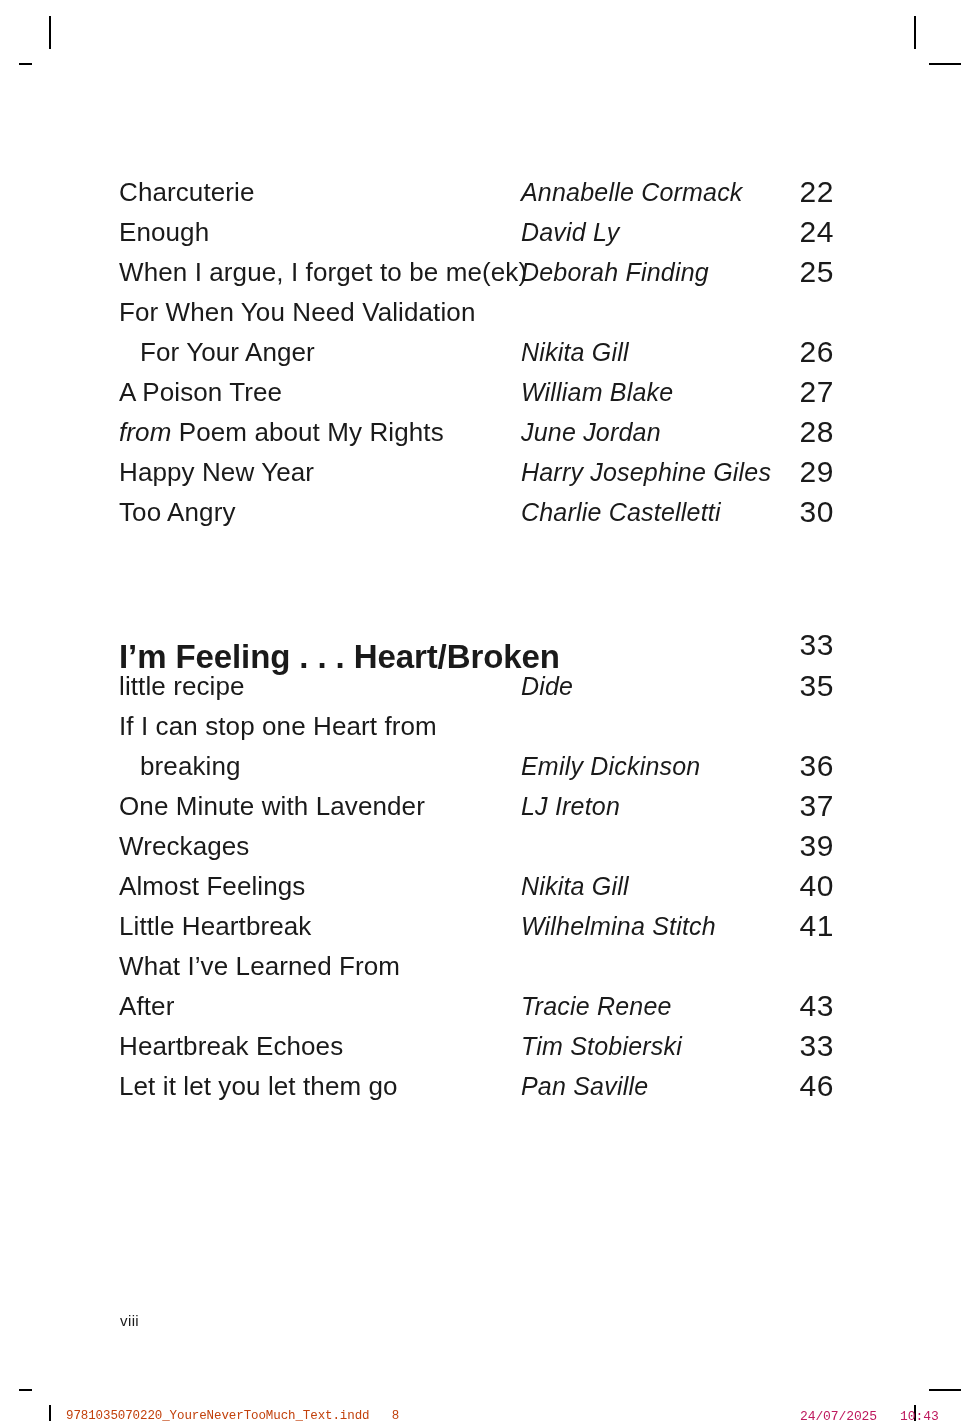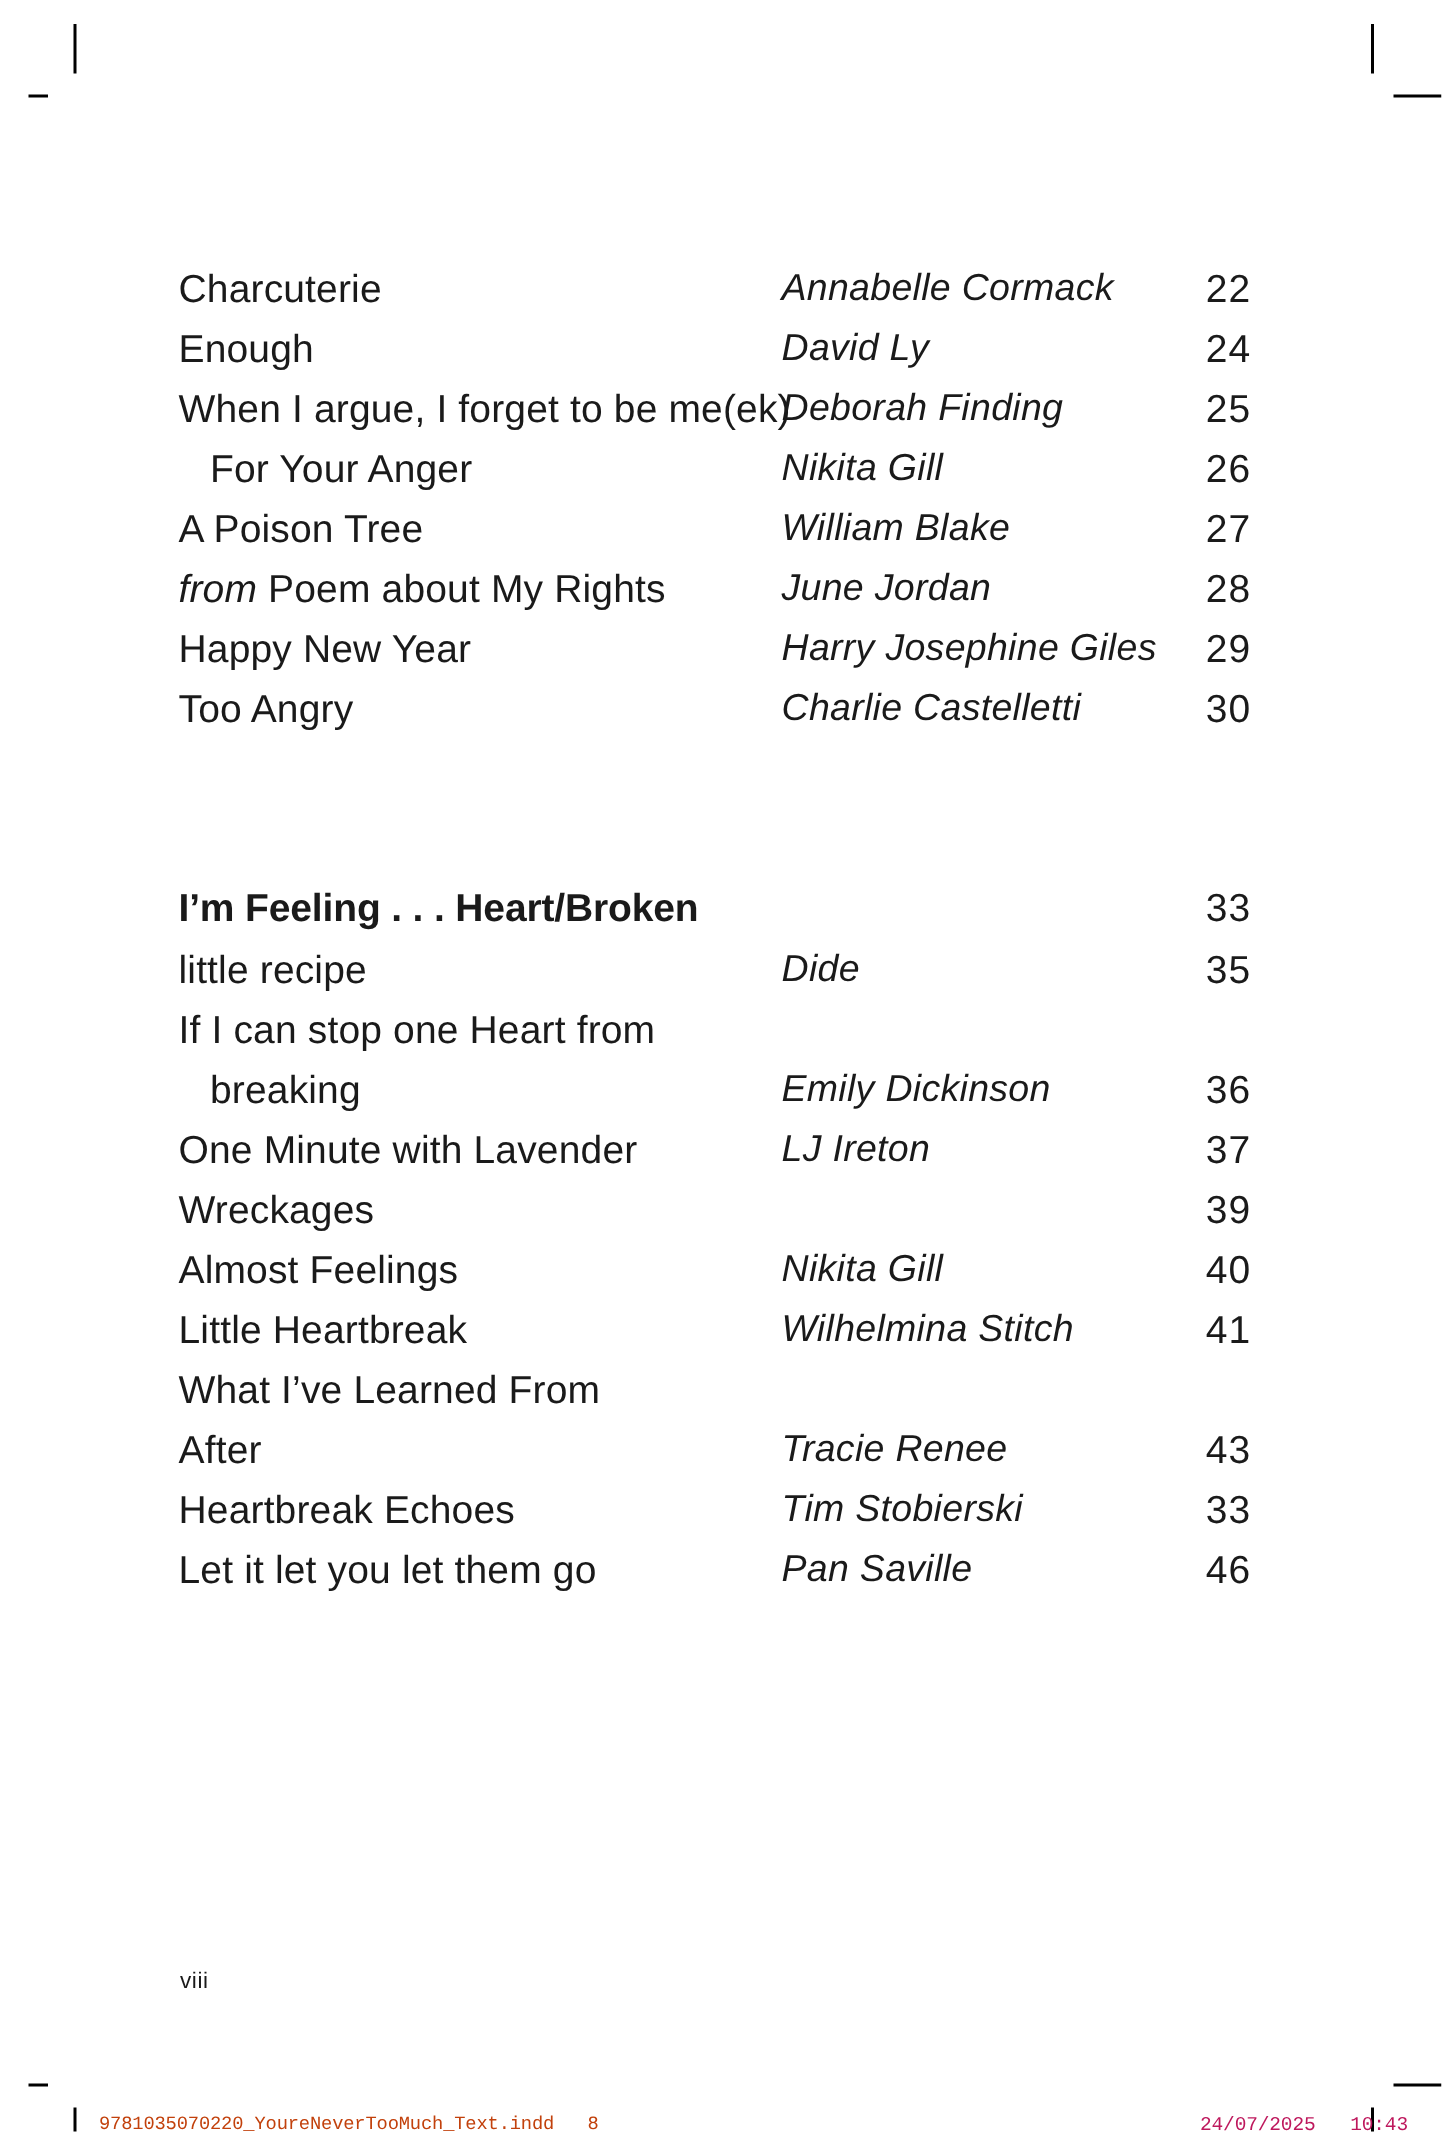--- a/index.html
+++ b/index.html
@@ -82,32 +82,33 @@
     letter-spacing: 0.2px;
     color: #1a1a1a;
   }
 
   .pageno {
     position: absolute;
     left: 647px;
     top: 0;
     width: 68px;
     text-align: right;
-    font-size: 26px;
+    font-size: 30px;
     font-weight: 400;
     letter-spacing: 0.6px;
     color: #1a1a1a;
   }
 
   
   .row.section { height: 42px; line-height: 42px; }
   .row.section .title {
     font-weight: bold;
-    font-size: 26px;
+    font-size: 33px;
     letter-spacing: -0.1px;
+    margin-top: 12px;
   }
   .row.section .pageno { font-weight: 400; }
 
   .gap-large { height: 92px; }
 
   
   .folio {
     position: absolute;
     left: 120px;
     top: 1296px;
@@ -165,20 +166,23 @@
           <span class="title">Enough</span>
           <span class="author">David Ly</span>
           <span class="pageno">24</span>
         </div>
         <div class="row">
           <span class="title">When I argue, I forget to be me(ek)</span>
           <span class="author">Deborah Finding</span>
           <span class="pageno">25</span>
         </div>
         <div class="row">
+          <span class="title">For When You Need Validation</span>
+        </div>
+        <div class="row">
           <span class="title indent">For Your Anger</span>
           <span class="author">Nikita Gill</span>
           <span class="pageno">26</span>
         </div>
         <div class="row">
           <span class="title">A Poison Tree</span>
           <span class="author">William Blake</span>
           <span class="pageno">27</span>
         </div>
         <div class="row">

